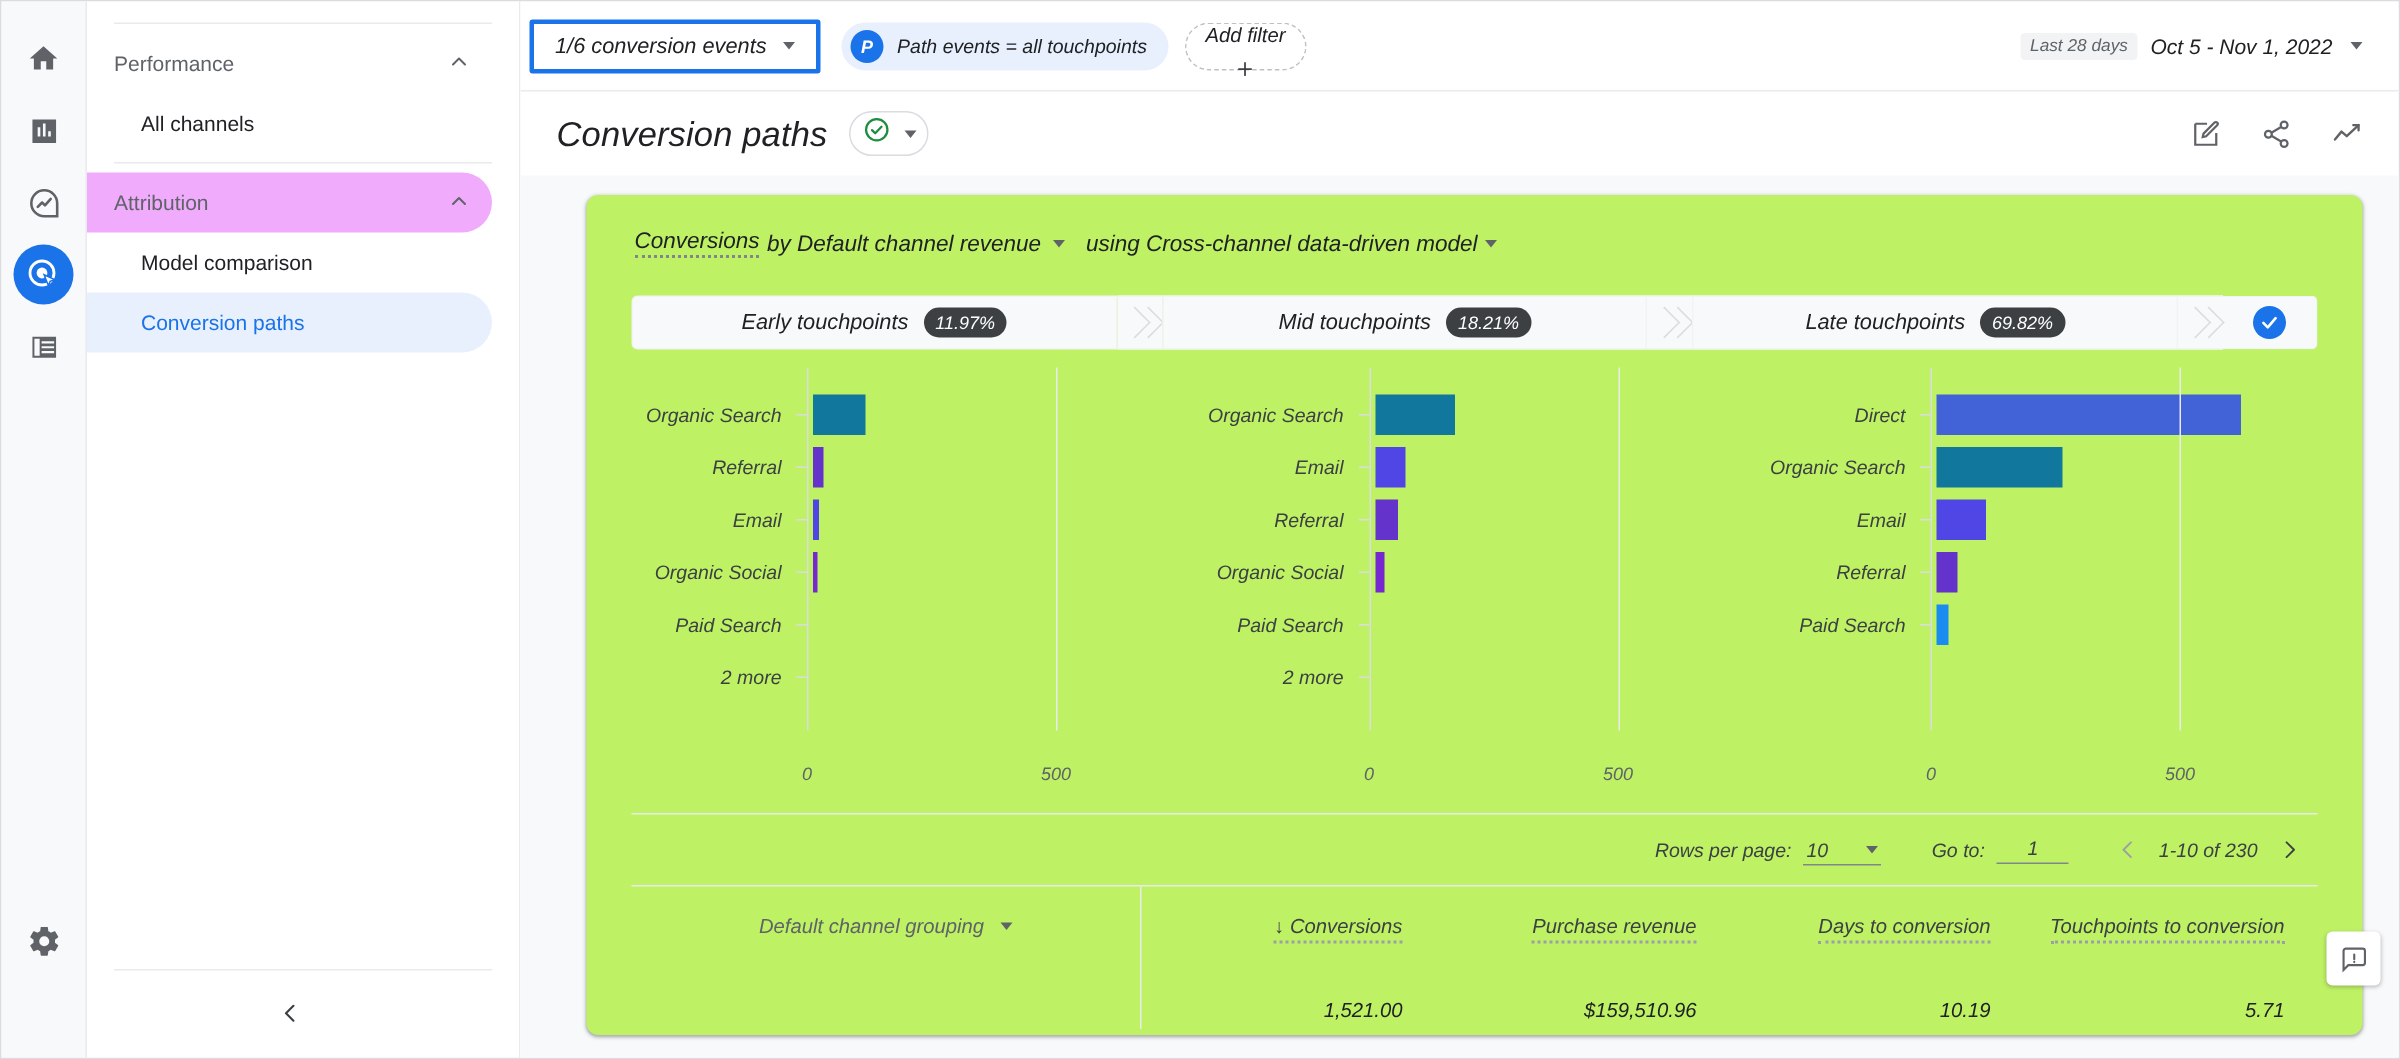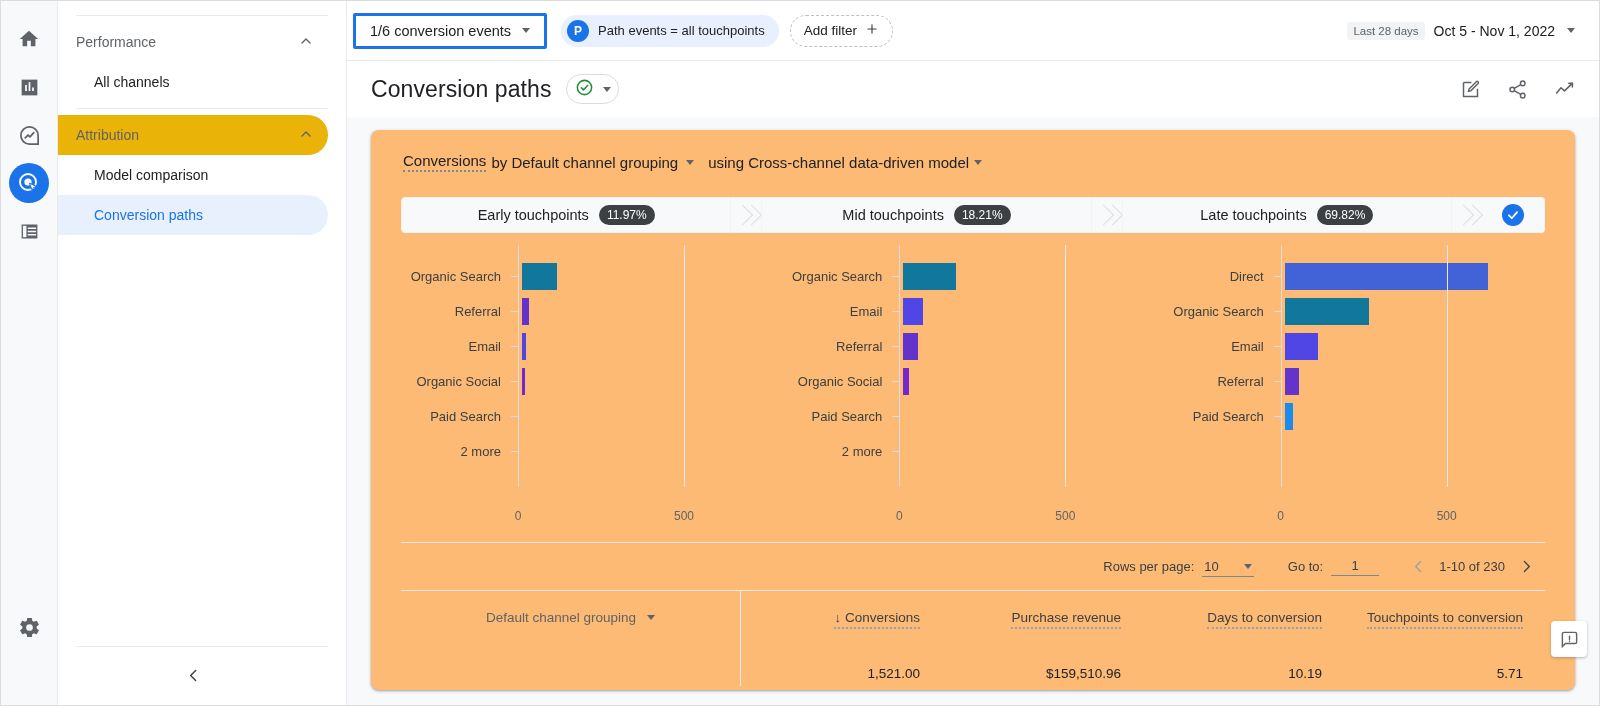--- a/index.html
+++ b/index.html
@@ -69,21 +69,21 @@
     display: flex;
     align-items: center;
     justify-content: space-between;
     padding: 0 14px 0 18px;
     font-size: 14px;
     color: #5f6368;
     border-radius: 0 20px 20px 0;
     margin-right: 18px;
     cursor: pointer;
   }
-  .nav-group.shaded { background: #eab308; }
+  .nav-group.shaded { background: #f0abfc; }
   .nav-sub {
     height: 40px;
     display: flex;
     align-items: center;
     padding-left: 36px;
     font-size: 14px;
     color: #202124;
     border-radius: 0 20px 20px 0;
     margin-right: 18px;
     cursor: pointer;
@@ -112,20 +112,21 @@
   }
 
   
   .main {
     flex: 1;
     background: #fff;
     display: flex;
     flex-direction: column;
     position: relative;
     overflow: hidden;
+    font-style: italic;
   }
 
   .toolbar {
     height: 60px;
     min-height: 60px;
     display: flex;
     align-items: center;
     padding: 0 24px 0 4px;
     border-bottom: 1px solid #e8eaed;
     position: relative;
@@ -160,20 +161,21 @@
     display: flex; align-items: center; justify-content: center;
   }
   .addfilter {
     display: flex; align-items: center; gap: 8px;
     height: 32px; padding: 0 13px;
     border: 1px dashed #bdc1c6;
     border-radius: 16px;
     font-size: 13.5px; color: #202124;
     margin-left: 11px;
     cursor: pointer;
+    flex-direction: column;
   }
   .daterange {
     margin-left: auto;
     display: flex; align-items: center; gap: 9px;
     font-size: 14px; color: #202124;
     cursor: pointer;
     text-align: center;
   }
   .lastdays {
     background: #f1f3f4;
@@ -208,25 +210,26 @@
   }
   .head-actions .act { cursor: pointer; display: flex; }
 
   .scroll-area {
     flex: 1;
     background: #f8f9fa;
     padding: 13px 24px 0 24px;
     overflow: hidden;
   }
   .card {
-    background: #fdba74;
+    background: #bef264;
     border-radius: 8px;
     box-shadow: 0 1px 2px rgba(60,64,67,.3), 0 1px 3px 1px rgba(60,64,67,.15);
     padding: 22px 30px 0 30px;
     height: 560px;
+    margin-left: 20px;
   }
   .card-head {
     font-size: 15px; color: #202124;
     display: flex; align-items: center; gap: 5px;
     padding-left: 2px;
   }
   .dotted { border-bottom: 2px dotted #80868b; padding-bottom: 1px; cursor: pointer; }
   .caret-d {
     width: 0; height: 0;
     border-left: 4.5px solid transparent;
@@ -600,21 +603,21 @@
           </svg>
         </span>
       </div>
     </div>
 
     <div class="scroll-area">
       <div class="card">
 
         <div class="card-head">
           <span class="dotted">Conversions</span>
-          <span>by Default channel grouping</span>
+          <span>by Default channel revenue</span>
           <span class="caret-d"></span>
           <span style="margin-left:9px;">using Cross-channel data-driven model</span>
           <span class="caret-d" style="margin-left:0;"></span>
         </div>
 
         <div class="stages">
           <div class="stage">
             <span>Early touchpoints</span>
             <span class="pct">11.97%</span>
           </div>

